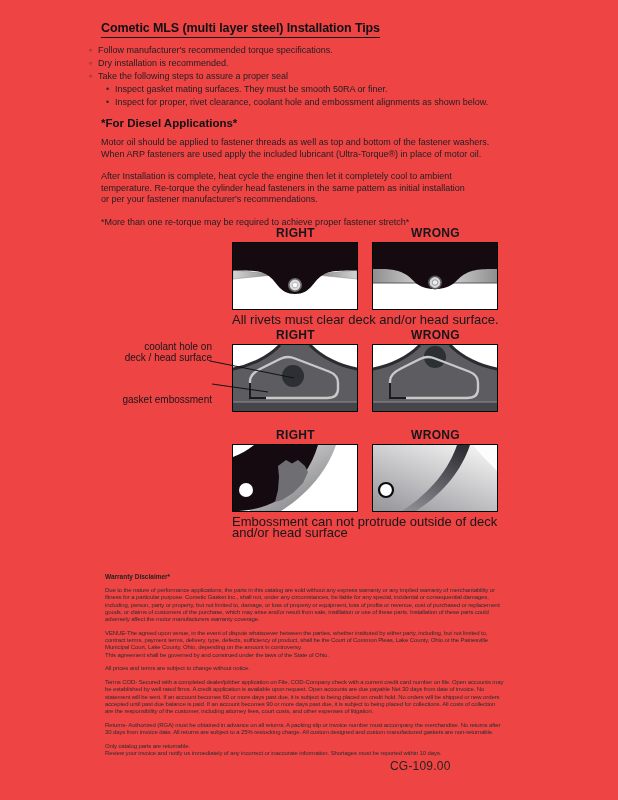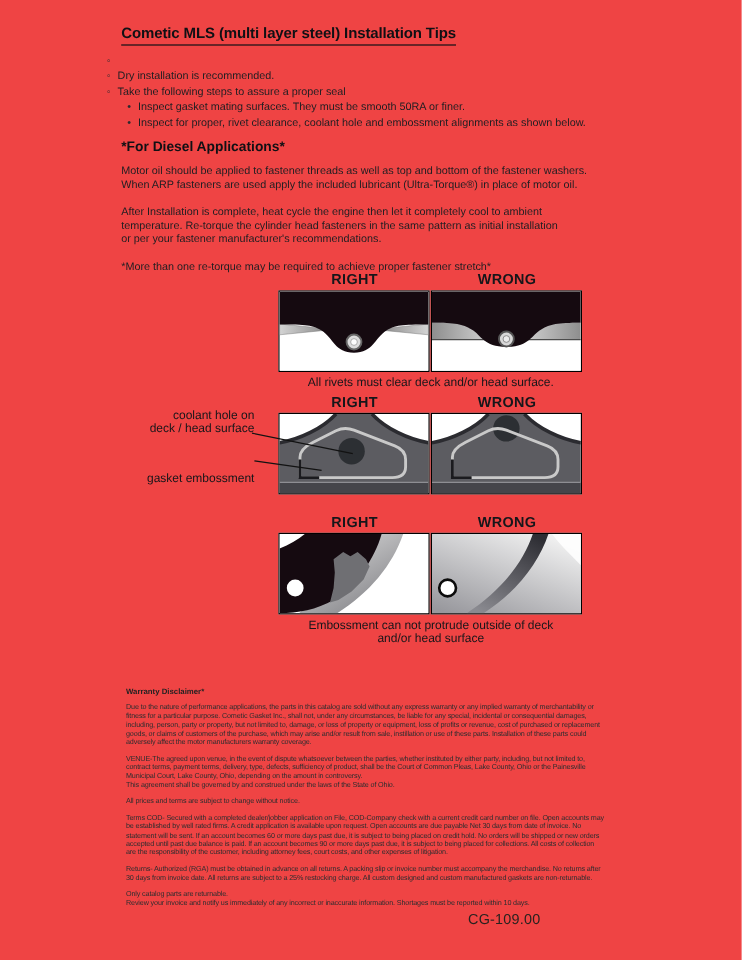--- a/index.html
+++ b/index.html
@@ -20,25 +20,25 @@
   .b-marker { width:9px; flex:0 0 9px; color:#2a2a2e; }
   .b-sub { margin-left:17px; }
 
   .diesel { position:absolute; left:101px; top:117px; width:424px; color:#1e1e22; }
   .diesel-h { font-size:11.5px; font-weight:bold; color:#101014; margin:0 0 8px 0; }
   .para { font-size:9px; line-height:11.6px; white-space:pre-line; margin:0 0 11px 0; }
   .note { font-size:9px; line-height:11.6px; margin-top:2px; }
 
   .diag-row { position:absolute; left:232px; }
   .row1 { top:226px; } .row2 { top:328px; } .row3 { top:428px; }
-  .diag-pair { display:flex; }
+  .diag-pair { display:flex; gap:13px; }
   .diag-col { width:127px; }
   .diag-label { text-align:center; font-weight:bold; font-size:12px; line-height:14px; margin-bottom:2px; letter-spacing:0.3px; color:#16161a; }
   .diag-box { width:124px; height:66px; border:1.6px solid #000; display:block; background:#fff; }
-  .diag-caption { font-size:10px; line-height:11px; margin-top:4px; white-space:pre-line; color:#16161a;text-align:center; }
+  .diag-caption { font-size:13px; line-height:11px; margin-top:4px; white-space:pre-line; color:#16161a; }
 
   .callout { position:absolute; width:120px; text-align:right; font-size:10px; line-height:11.3px; white-space:pre-line; color:#16161a; }
   .co-coolant { left:92px; top:341px; }
   .co-emboss { left:92px; top:394px; }
   .callout-lines { position:absolute; left:208px; top:355px; width:95px; height:45px; }
 
   .legal { position:absolute; left:105px; top:573px; width:424px; color:#2d2d2f; }
   .legal-h { font-size:6.5px; font-weight:bold; margin:0 0 7px 0; color:#222; }
   .legal p { font-size:6px; line-height:7.25px; letter-spacing:-0.12px; margin:0 0 6.5px 0; white-space:pre-line; }
 
@@ -47,20 +47,21 @@
 </head>
 <body>
 
 <div class="page">
 
   <div class="title">Cometic MLS (multi layer steel) Installation Tips</div>
 
   <div class="bullets">
     <div class="b-row">
       <span class="b-marker">◦</span>
+      <span>Follow manufacturer's recommended torque specifications.</span>
     </div>
     <div class="b-row">
       <span class="b-marker">◦</span>
       <span>Dry installation is recommended.</span>
     </div>
     <div class="b-row">
       <span class="b-marker">◦</span>
       <span>Take the following steps to assure a proper seal</span>
     </div>
     <div class="b-row b-sub">

